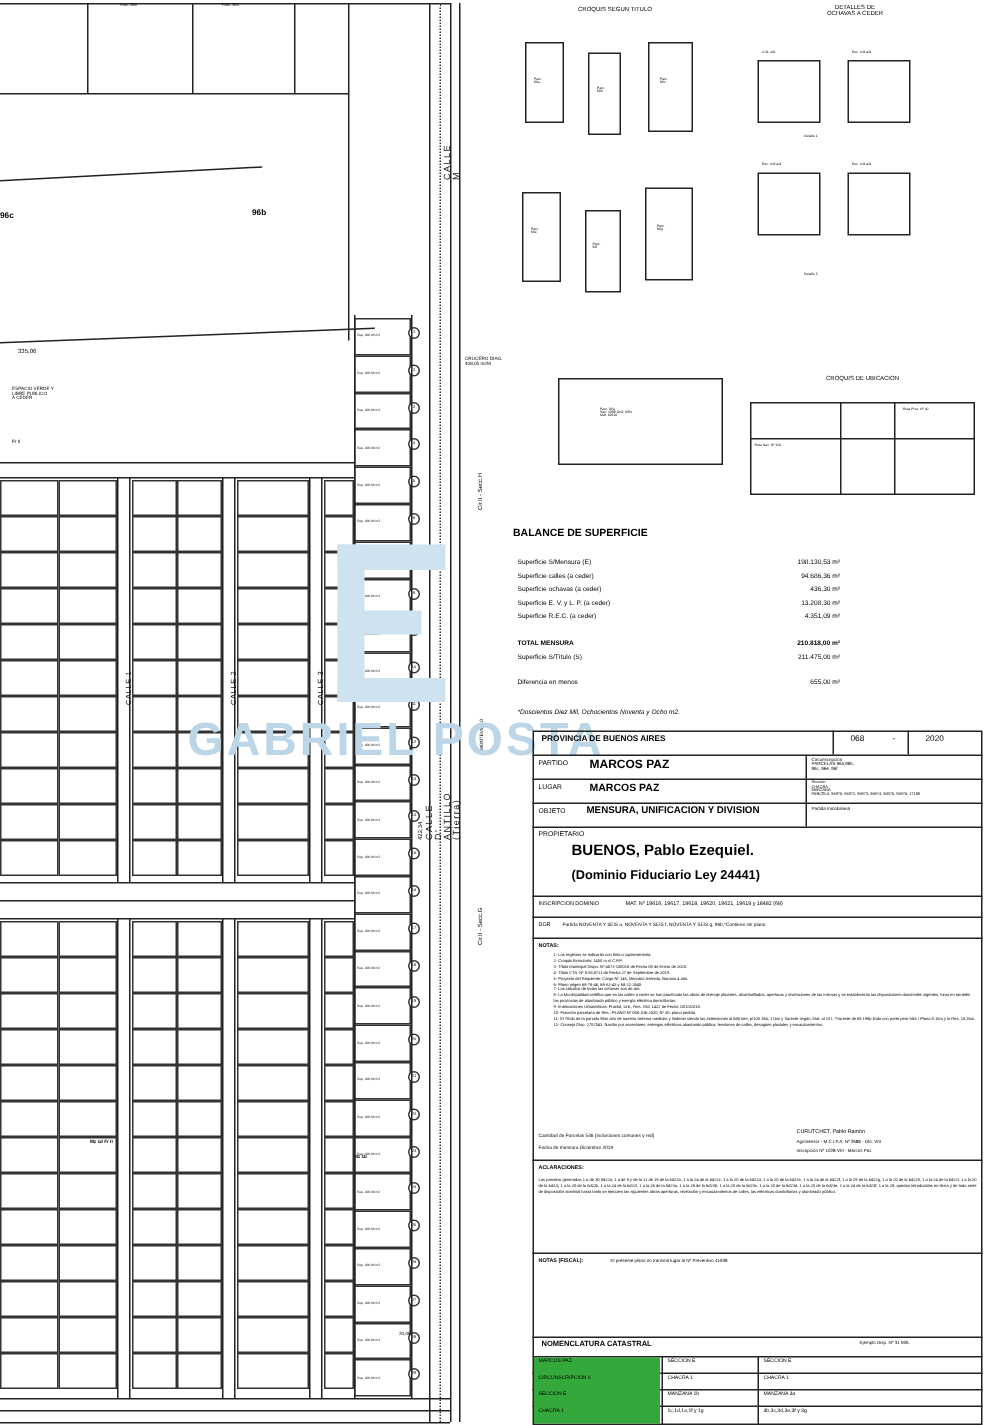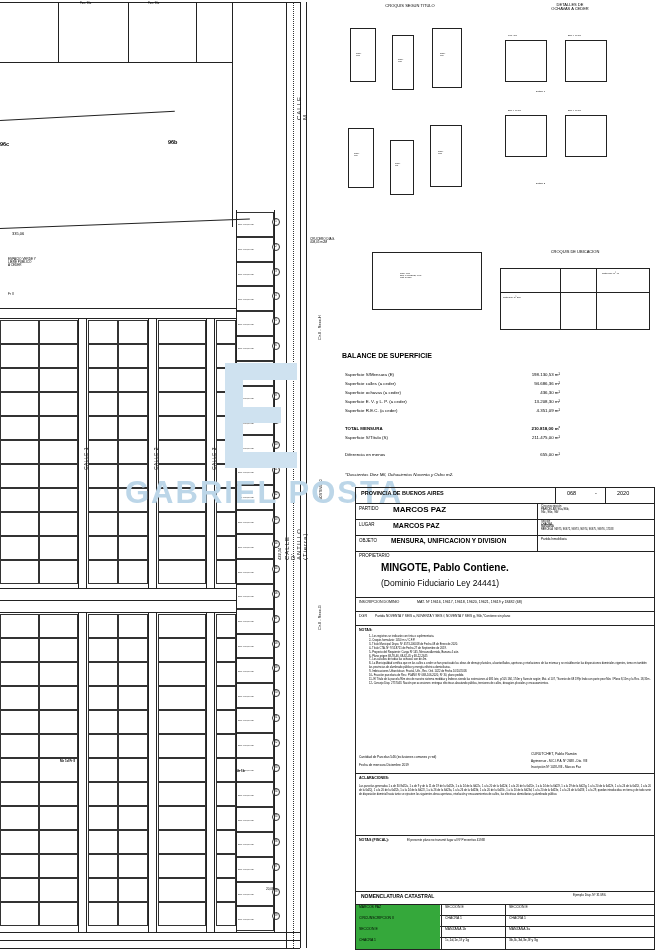--- a/index.html
+++ b/index.html
@@ -508,22 +508,22 @@
 MANZANA
 PARCELA  96975, 96972, 96973, 96974, 96975, 96976, 17188</div>
     <div class="t" style="left:186px;top:51px;font-size:3px;">Partida Inmobiliaria</div>
 
     <div class="ln hl" style="left:0;top:64px;width:300px;"></div>
     <div class="t" style="left:4px;top:52px;font-size:4.5px;">OBJETO</div>
     <div class="t" style="left:36px;top:51px;font-size:6.5px;font-weight:bold;">MENSURA, UNIFICACION Y DIVISION</div>
 
     <div class="ln hl" style="left:0;top:110px;width:300px;"></div>
     <div class="t" style="left:4px;top:67px;font-size:4.5px;">PROPIETARIO</div>
-    <div class="t" style="left:26px;top:76px;font-size:10px;font-weight:bold;">MINGOTE, Pablo Contiene.</div>
-    <div class="t" style="left:26px;top:92px;font-size:8.5px;font-weight:normal;">(Dominio Fiduciario Ley 24441)</div>
+    <div class="t" style="left:26px;top:76px;font-size:10px;font-weight:bold;">BUENOS, Pablo Ezequiel.</div>
+    <div class="t" style="left:26px;top:92px;font-size:8.5px;font-weight:bold;">(Dominio Fiduciario Ley 24441)</div>
 
     <div class="ln hl" style="left:0;top:124px;width:300px;"></div>
     <div class="ln hl" style="left:0;top:138px;width:300px;"></div>
     <div class="t" style="left:4px;top:114px;font-size:3.6px;">INSCRIPCION DOMINIO</div>
     <div class="t" style="left:62px;top:114px;font-size:3.6px;">MAT. Nº 19616, 19617, 19618, 19620, 19621, 19619 y 18482 (68)</div>
     <div class="t" style="left:4px;top:128px;font-size:3.6px;">DGR</div>
     <div class="t" style="left:20px;top:128px;font-size:3.2px;">Partida NOVENTA Y SEIS a, NOVENTA Y SEIS f, NOVENTA Y SEIS g, 96b,*Contiene sin plano</div>
 
     <div class="t" style="left:4px;top:142px;font-size:3.6px;font-weight:bold;">NOTAS:</div>
     <div style="position:absolute;left:14px;top:148px;width:282px;font-size:2.7px;line-height:1.45;">

